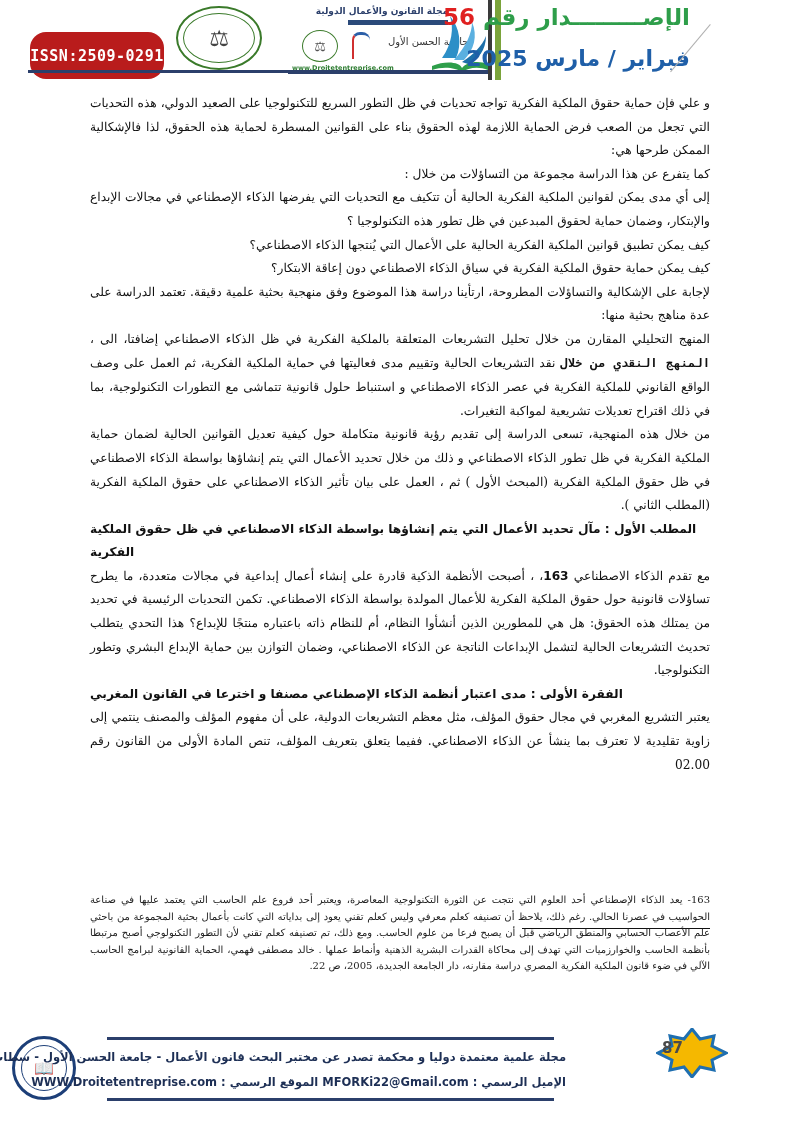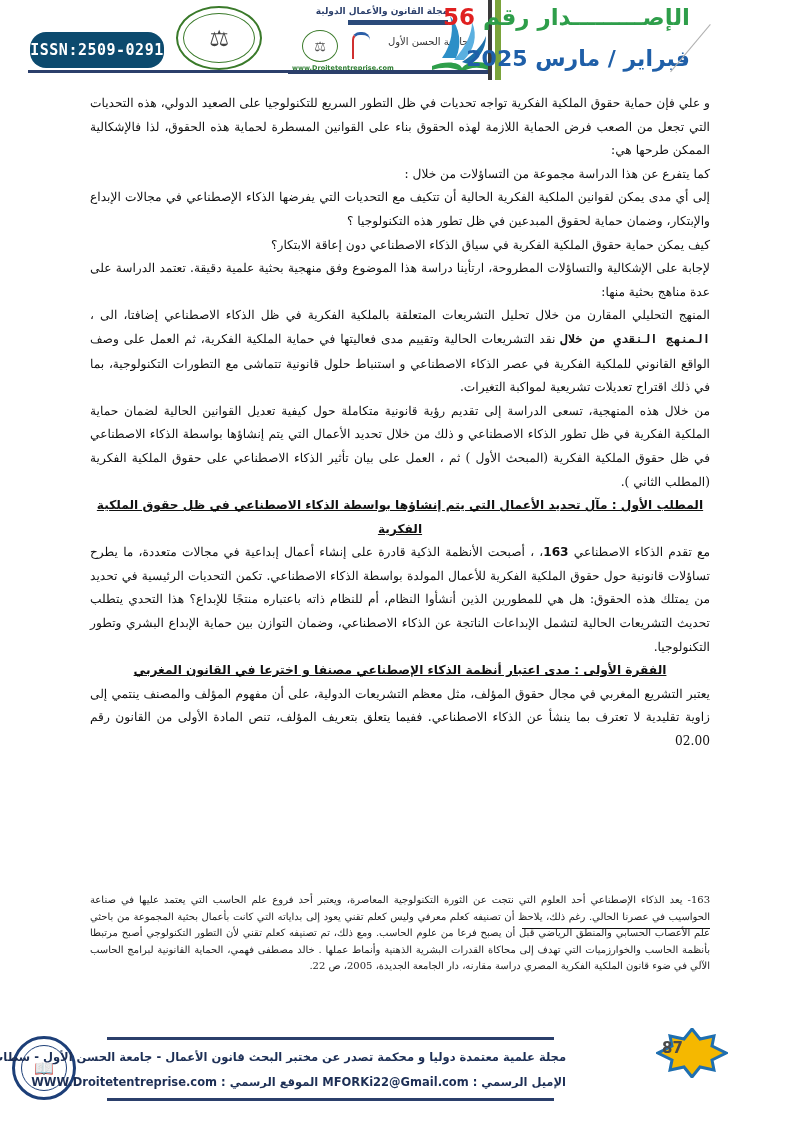--- a/index.html
+++ b/index.html
@@ -1,20 +1,20 @@
 <!DOCTYPE html>
 <html><head>
 <meta charset="utf-8">
 <style>
   html, body { margin: 0; padding: 0; background: #ffffff; }
   body { width: 794px; height: 1123px; position: relative; overflow: hidden; font-family: "DejaVu Sans", sans-serif; color: #111; }
 
   
   .header { position: absolute; left: 0; top: 0; width: 794px; height: 82px; }
-  .issn-badge { position: absolute; left: 30px; top: 32px; width: 134px; height: 36px; background: #0c4a6e; border-radius: 16px; color: #fff; font-family: "DejaVu Sans Mono", monospace; font-weight: bold; font-size: 15px; display: flex; align-items: center; justify-content: center; letter-spacing: 0.5px; }
+  .issn-badge { position: absolute; left: 30px; top: 32px; width: 134px; height: 47px; background: #b91c1c; border-radius: 16px; color: #fff; font-family: "DejaVu Sans Mono", monospace; font-weight: bold; font-size: 15px; display: flex; align-items: center; justify-content: center; letter-spacing: 0.5px; }
   .lab-seal { position: absolute; left: 176px; top: 6px; width: 86px; height: 64px; border-radius: 50%; border: 2px solid #3a7a2a; box-sizing: border-box; display: flex; align-items: center; justify-content: center; }
   .lab-seal .ring { position: absolute; inset: 5px; border-radius: 50%; border: 1px solid #3a7a2a; }
   .lab-seal .scale { font-size: 22px; color: #444; position: relative; }
   .journal-logo { position: absolute; left: 288px; top: 6px; width: 200px; height: 66px; }
   .journal-logo .jtitle { position: absolute; right: 40px; top: 0; font-size: 9px; font-weight: bold; color: #2b3f6b; direction: rtl; white-space: nowrap; }
   .journal-logo .jband { position: absolute; right: 40px; top: 14px; width: 100px; height: 5px; background: #2b4a7a; }
   .journal-logo .mini-seal { position: absolute; left: 14px; top: 24px; width: 34px; height: 30px; border-radius: 50%; border: 1.5px solid #3a7a2a; font-size: 13px; display: flex; align-items: center; justify-content: center; color: #555; }
   .journal-logo .uni-arc { position: absolute; left: 64px; top: 26px; width: 16px; height: 24px; border-top: 3px solid #2b5fa8; border-left: 2px solid #d03030; border-radius: 8px 8px 0 0; }
   .journal-logo .uni-name { position: absolute; left: 100px; top: 30px; font-size: 10px; color: #333; direction: rtl; }
   .journal-logo .site { position: absolute; left: 4px; top: 58px; font-size: 6.5px; font-weight: bold; color: #2e7d32; }
@@ -27,21 +27,21 @@
   .issue-line { position: absolute; right: 104px; top: 4px; direction: rtl; font-weight: bold; font-size: 23px; white-space: nowrap; }
   .issue-line .lbl { color: #2e9e4a; letter-spacing: 0.5px; }
   .issue-line .num { color: #e02020; }
   .date-line { position: absolute; right: 104px; top: 46px; direction: rtl; font-weight: bold; font-size: 22px; color: #1f5fa8; white-space: nowrap; }
   .diag-line { position: absolute; left: 710px; top: 24px; width: 1px; height: 62px; background: #b0b0b0; transform: rotate(40deg); transform-origin: top left; }
 
   
   .content { position: absolute; left: 90px; top: 92px; width: 620px; direction: rtl; text-align: justify; font-family: "DejaVu Serif", serif; font-size: 12.2px; line-height: 23.6px; }
   .content p { margin: 0; }
   .content .bold { font-weight: bold; font-family: Liberation Mono, monospace; }
-  .content .heading { font-weight: bold; font-family: "DejaVu Sans", sans-serif; text-align: center; text-decoration: underline; }
+  .content .heading { font-weight: bold; font-family: "DejaVu Sans", sans-serif; text-align: left; }
   .content .fnref { font-weight: bold; font-family: "DejaVu Sans", sans-serif; }
 
   
   .fn-rule { position: absolute; left: 522px; top: 928px; width: 188px; height: 1px; background: #111; }
   .footnotes { position: absolute; left: 90px; top: 892px; width: 620px; direction: rtl; text-align: justify; font-family: "DejaVu Serif", serif; font-size: 10px; line-height: 16.6px; color: #222; }
   .footnotes p { margin: 0; }
 
   
   .footer-seal { position: absolute; left: 12px; top: 1036px; width: 64px; height: 64px; border-radius: 50%; border: 3px solid #1d3f78; box-sizing: border-box; display: flex; align-items: center; justify-content: center; }
   .footer-seal .inner { width: 44px; height: 44px; border-radius: 50%; border: 1px solid #1d3f78; display: flex; align-items: center; justify-content: center; font-size: 16px; color: #2d8fc7; }
@@ -92,20 +92,21 @@
     <span class="num">56</span>
   </div>
   <div class="date-line">فبراير / مارس 2025</div>
   <div class="diag-line"></div>
 </div>
 
 <div class="content">
   <p>و علي فإن حماية حقوق الملكية الفكرية تواجه تحديات في ظل التطور السريع للتكنولوجيا على الصعيد الدولي، هذه التحديات التي تجعل من الصعب فرض الحماية اللازمة لهذه الحقوق بناء على القوانين المسطرة لحماية هذه الحقوق، لذا فالإشكالية الممكن طرحها هي:</p>
   <p>كما يتفرع عن هذا الدراسة مجموعة من التساؤلات من خلال :</p>
   <p>إلى أي مدى يمكن لقوانين الملكية الفكرية الحالية أن تتكيف مع التحديات التي يفرضها الذكاء الإصطناعي في مجالات الإبداع والإبتكار، وضمان حماية لحقوق المبدعين في ظل تطور هذه التكنولوجيا ؟</p>
+  <p>كيف يمكن تطبيق قوانين الملكية الفكرية الحالية على الأعمال التي يُنتجها الذكاء الاصطناعي؟</p>
   <p>كيف يمكن حماية حقوق الملكية الفكرية في سياق الذكاء الاصطناعي دون إعاقة الابتكار؟</p>
   <p>لإجابة على الإشكالية والتساؤلات المطروحة، ارتأينا دراسة هذا الموضوع وفق منهجية بحثية علمية دقيقة. تعتمد الدراسة على عدة مناهج بحثية منها:</p>
   <p>
     <span>المنهج التحليلي المقارن من خلال تحليل التشريعات المتعلقة بالملكية الفكرية في ظل الذكاء الاصطناعي إضافتا، الى ، </span><span class="bold">المنهج النقدي من خلال</span><span>  نقد التشريعات الحالية وتقييم مدى فعاليتها في حماية الملكية الفكرية، ثم العمل على وصف الواقع القانوني للملكية الفكرية في عصر الذكاء الاصطناعي و استنباط حلول قانونية تتماشى مع التطورات التكنولوجية، بما في ذلك اقتراح تعديلات تشريعية لمواكبة التغيرات.</span>
   </p>
   <p>من خلال هذه المنهجية، تسعى الدراسة إلى تقديم رؤية قانونية متكاملة حول كيفية تعديل القوانين الحالية لضمان حماية الملكية الفكرية في ظل تطور الذكاء الاصطناعي و ذلك من خلال تحديد الأعمال التي يتم إنشاؤها بواسطة الذكاء الاصطناعي في ظل حقوق الملكية الفكرية (المبحث الأول ) ثم ، العمل على بيان تأثير الذكاء الاصطناعي على حقوق الملكية الفكرية (المطلب الثاني ).</p>
   <p class="heading">المطلب الأول : مآل تحديد الأعمال التي يتم إنشاؤها بواسطة الذكاء الاصطناعي في ظل حقوق الملكية الفكرية</p>
   <p>
     <span>مع تقدم الذكاء الاصطناعي </span><span class="fnref">163</span><span>، ، أصبحت الأنظمة الذكية قادرة على إنشاء أعمال إبداعية في مجالات متعددة، ما يطرح تساؤلات قانونية حول حقوق الملكية الفكرية للأعمال المولدة بواسطة الذكاء الاصطناعي. تكمن التحديات الرئيسية في تحديد من يمتلك هذه الحقوق: هل هي للمطورين الذين أنشأوا النظام، أم للنظام ذاته باعتباره منتجًا للإبداع؟ هذا التحدي يتطلب تحديث التشريعات الحالية لتشمل الإبداعات الناتجة عن الذكاء الاصطناعي، وضمان التوازن بين حماية الإبداع البشري وتطور التكنولوجيا.</span>
   </p>

